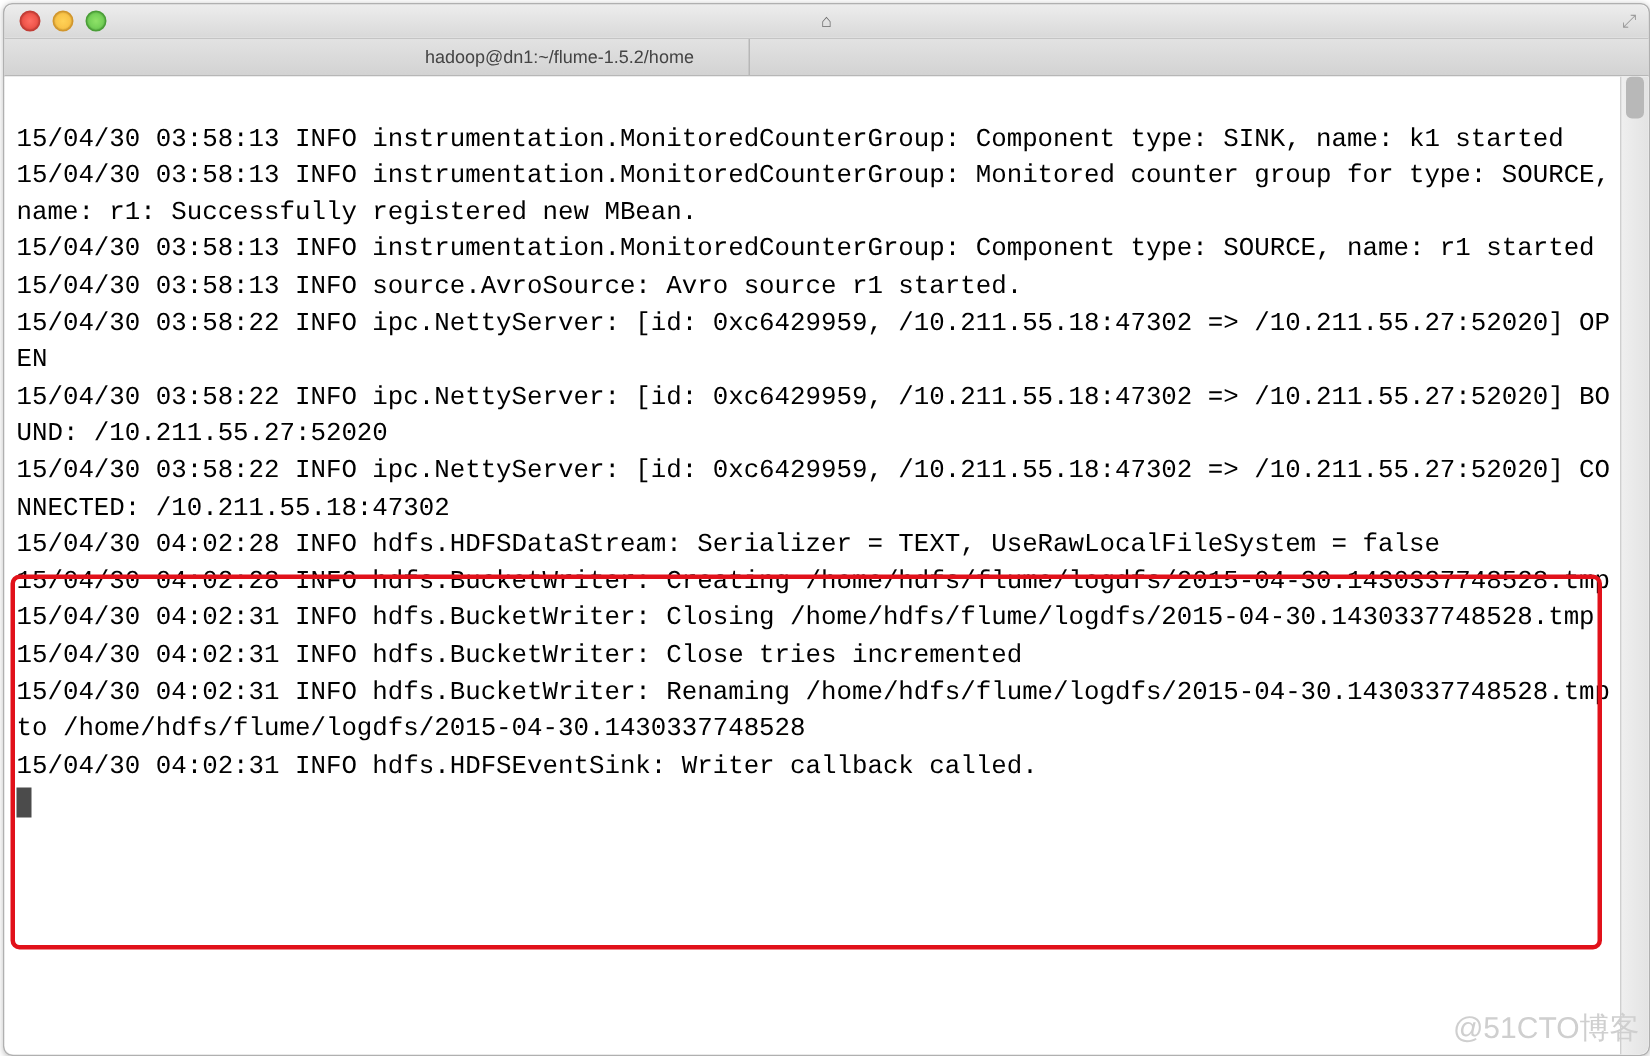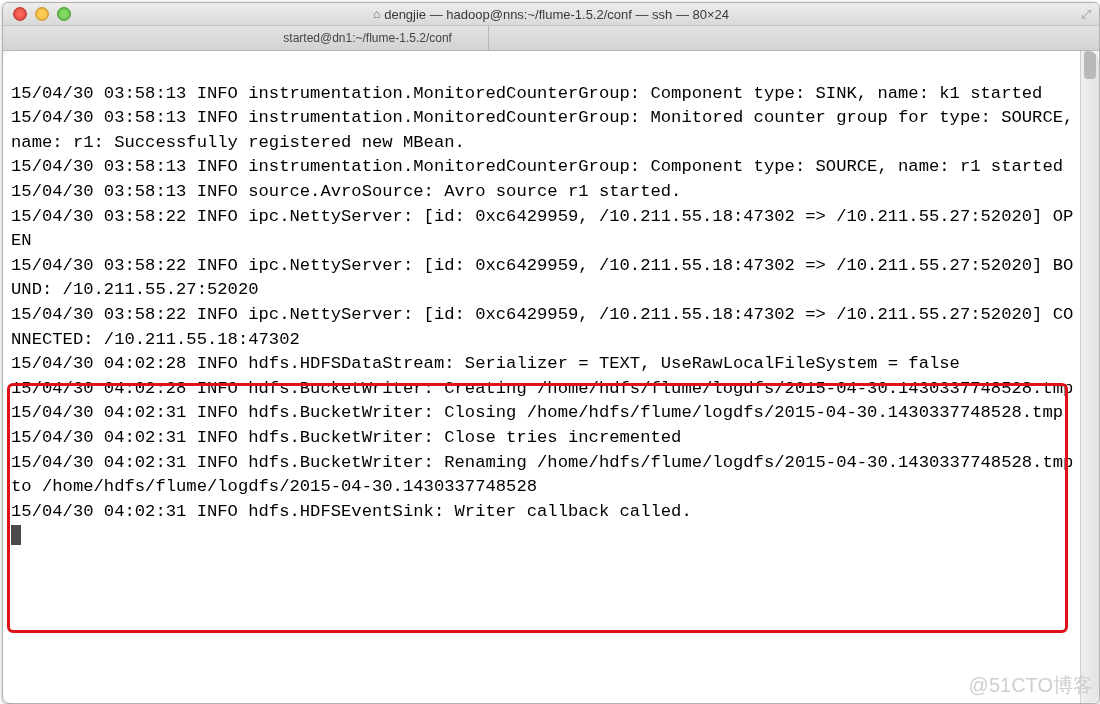--- a/index.html
+++ b/index.html
@@ -86,21 +86,20 @@
     background: linear-gradient(#fafafa,#eeeeee);
     margin-top: 44px;
   }
   .term-wrap {
     flex: 1;
     display: flex;
     background: #ffffff;
     border-bottom-left-radius: 6px;
     border-bottom-right-radius: 6px;
     overflow: hidden;
-    border-radius: 11px;
   }
   .terminal {
     flex: 1;
     font-family: Menlo, Consolas, "Liberation Mono", monospace;
     font-size: 17.2px;
     line-height: 24.6px;
     color: #000;
     padding: 6px 4px 6px 8px;
     white-space: pre-wrap;
     word-break: break-all;
@@ -153,31 +152,30 @@
 <div class="window">
 
   <div class="titlebar">
     <div class="traffic">
       <div class="tl red"></div>
       <div class="tl yellow"></div>
       <div class="tl green"></div>
     </div>
     <div class="wtitle">
       <span class="home-icon">⌂</span>
-      <span>dengjie — hadoop@nns:~/flume-1.5.2/conf — ssh — 80×24</span>
     </div>
     <div class="expand-icon">⤢</div>
   </div>
 
   <div class="tabbar">
     <div class="tab active">
         <span>hadoop@nns:~/flume-1.5.2/conf</span>
       </div>
     <div class="tab">
-        <span>started@dn1:~/flume-1.5.2/conf</span>
+        <span>hadoop@dn1:~/flume-1.5.2/home</span>
       </div>
   </div>
 
   <div class="term-wrap">
     <div class="terminal">
 <span>15/04/30 03:58:13 INFO instrumentation.MonitoredCounterGroup: Component type: SINK, name: k1 started</span>
 <span>15/04/30 03:58:13 INFO instrumentation.MonitoredCounterGroup: Monitored counter group for type: SOURCE, name: r1: Successfully registered new MBean.</span>
 <span>15/04/30 03:58:13 INFO instrumentation.MonitoredCounterGroup: Component type: SOURCE, name: r1 started</span>
 <span>15/04/30 03:58:13 INFO source.AvroSource: Avro source r1 started.</span>
 <span>15/04/30 03:58:22 INFO ipc.NettyServer: [id: 0xc6429959, /10.211.55.18:47302 =&gt; /10.211.55.27:52020] OPEN</span>

